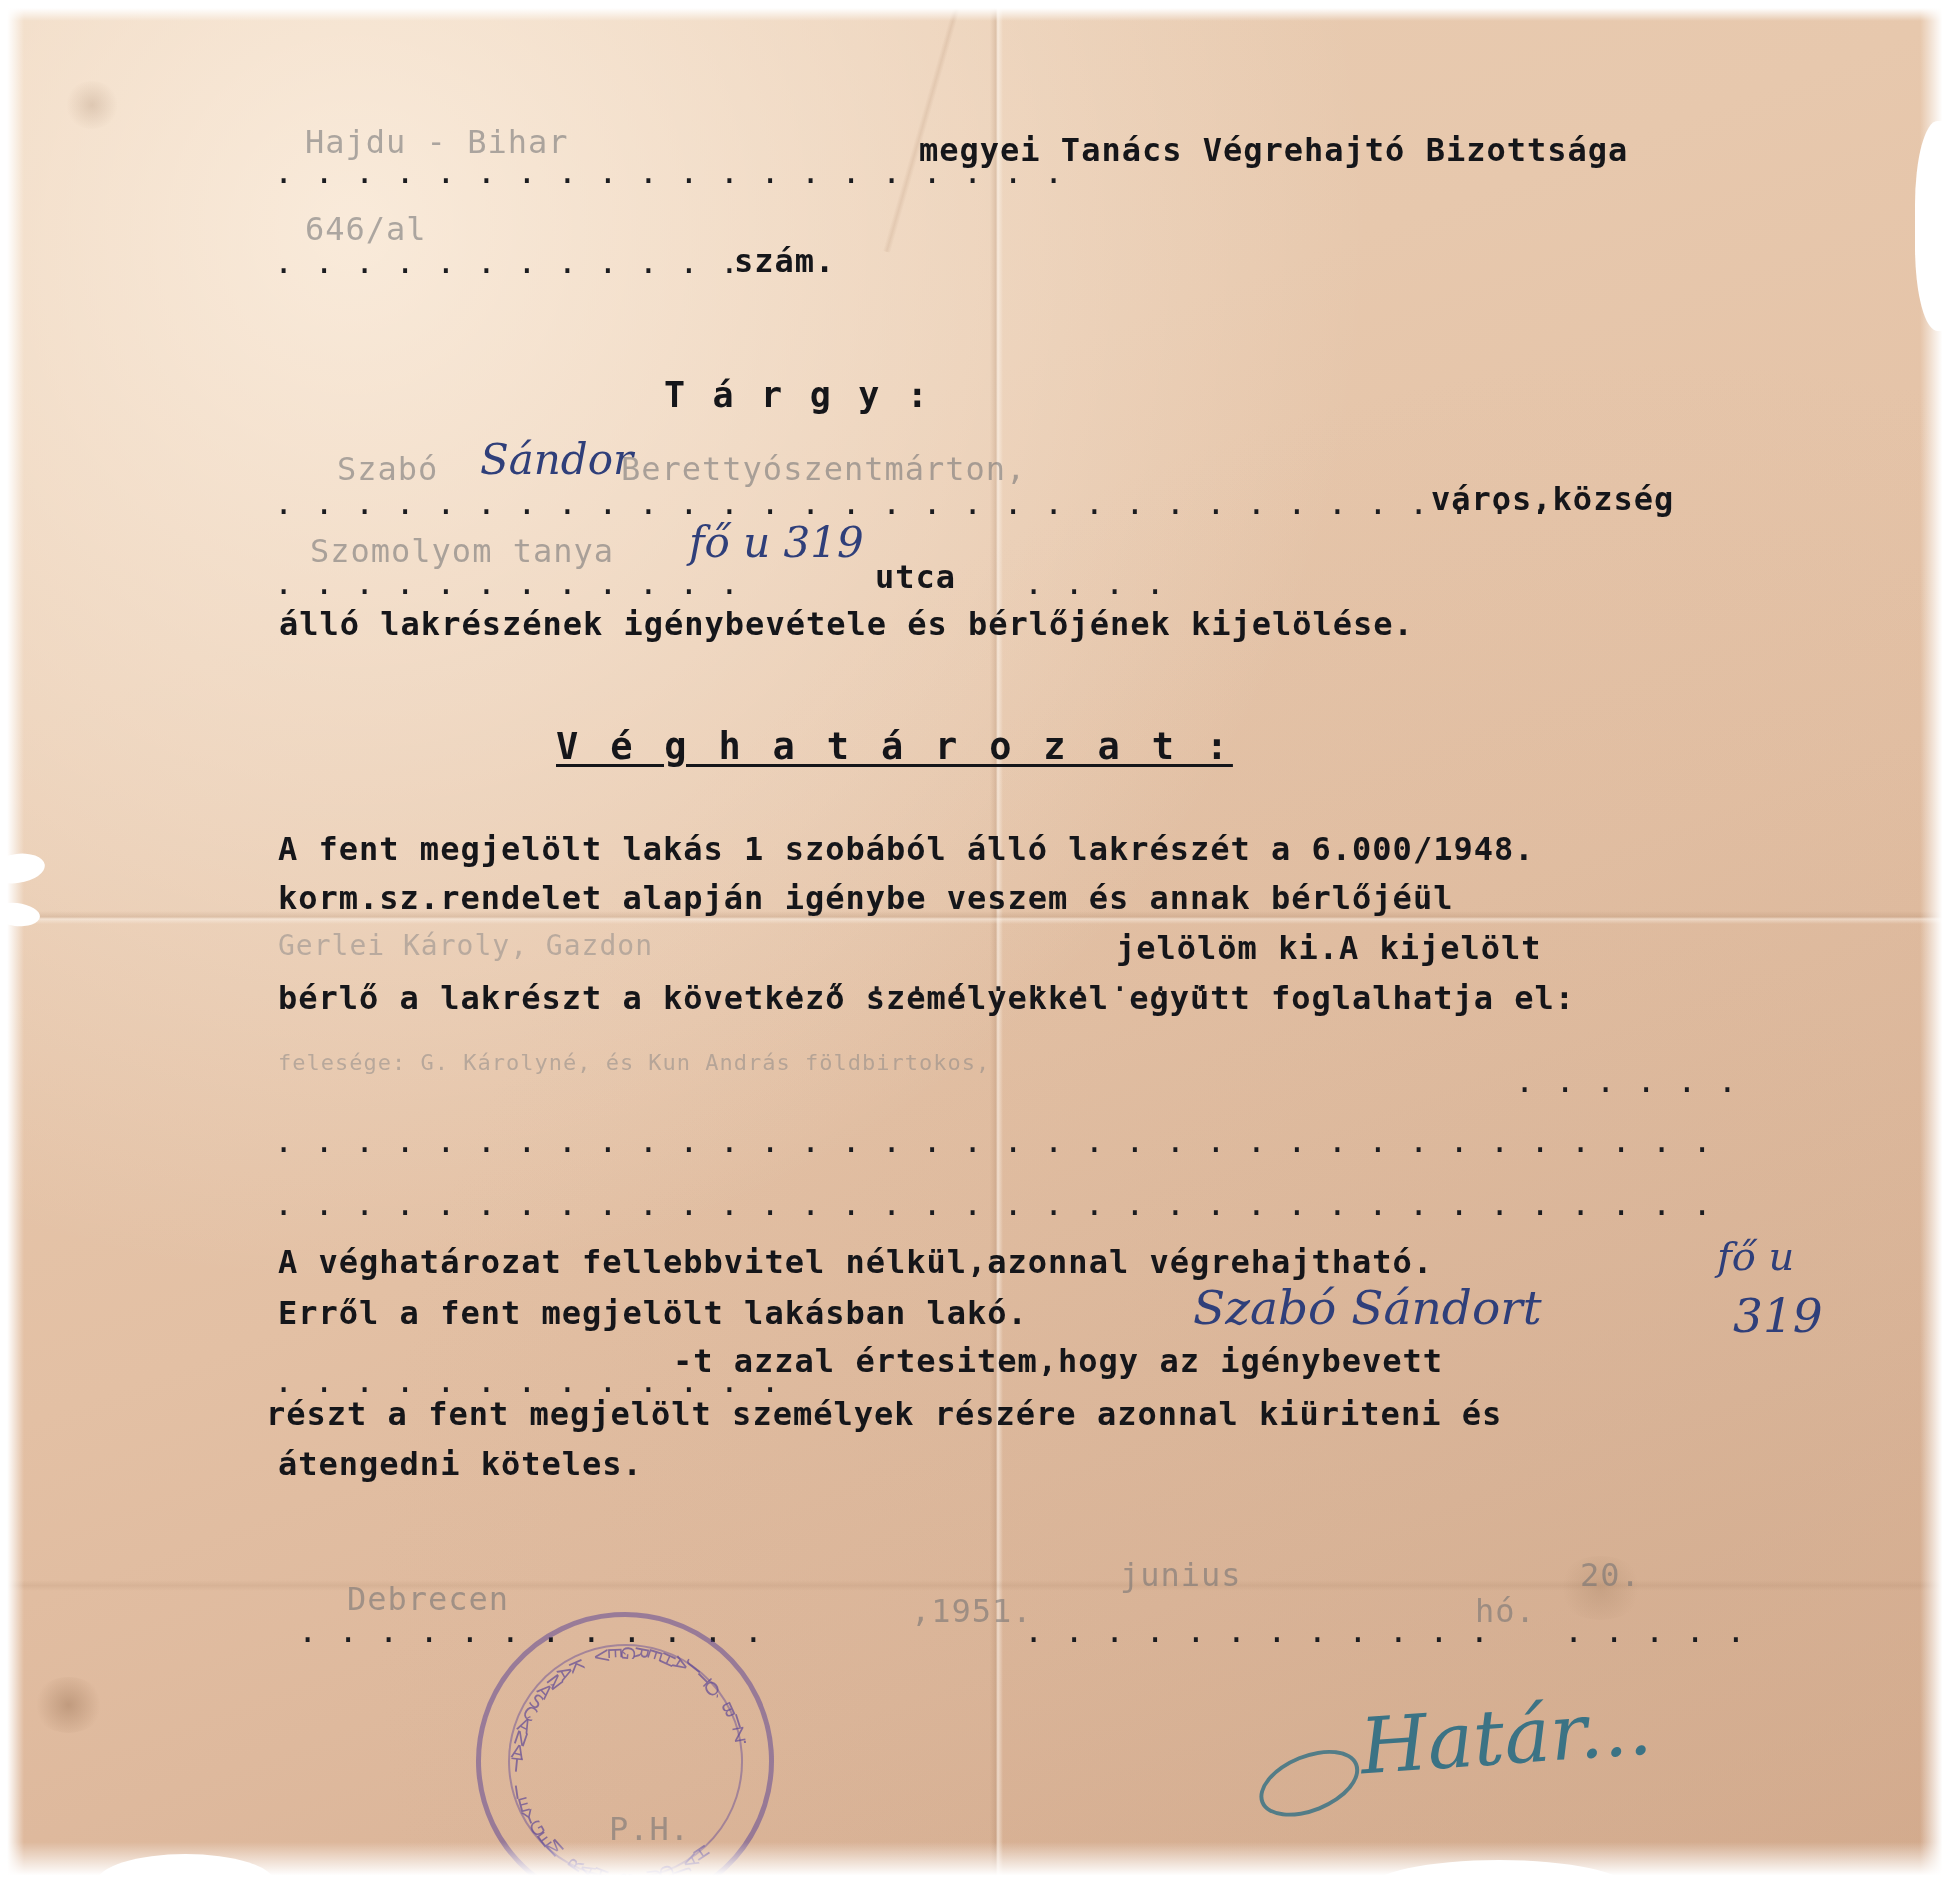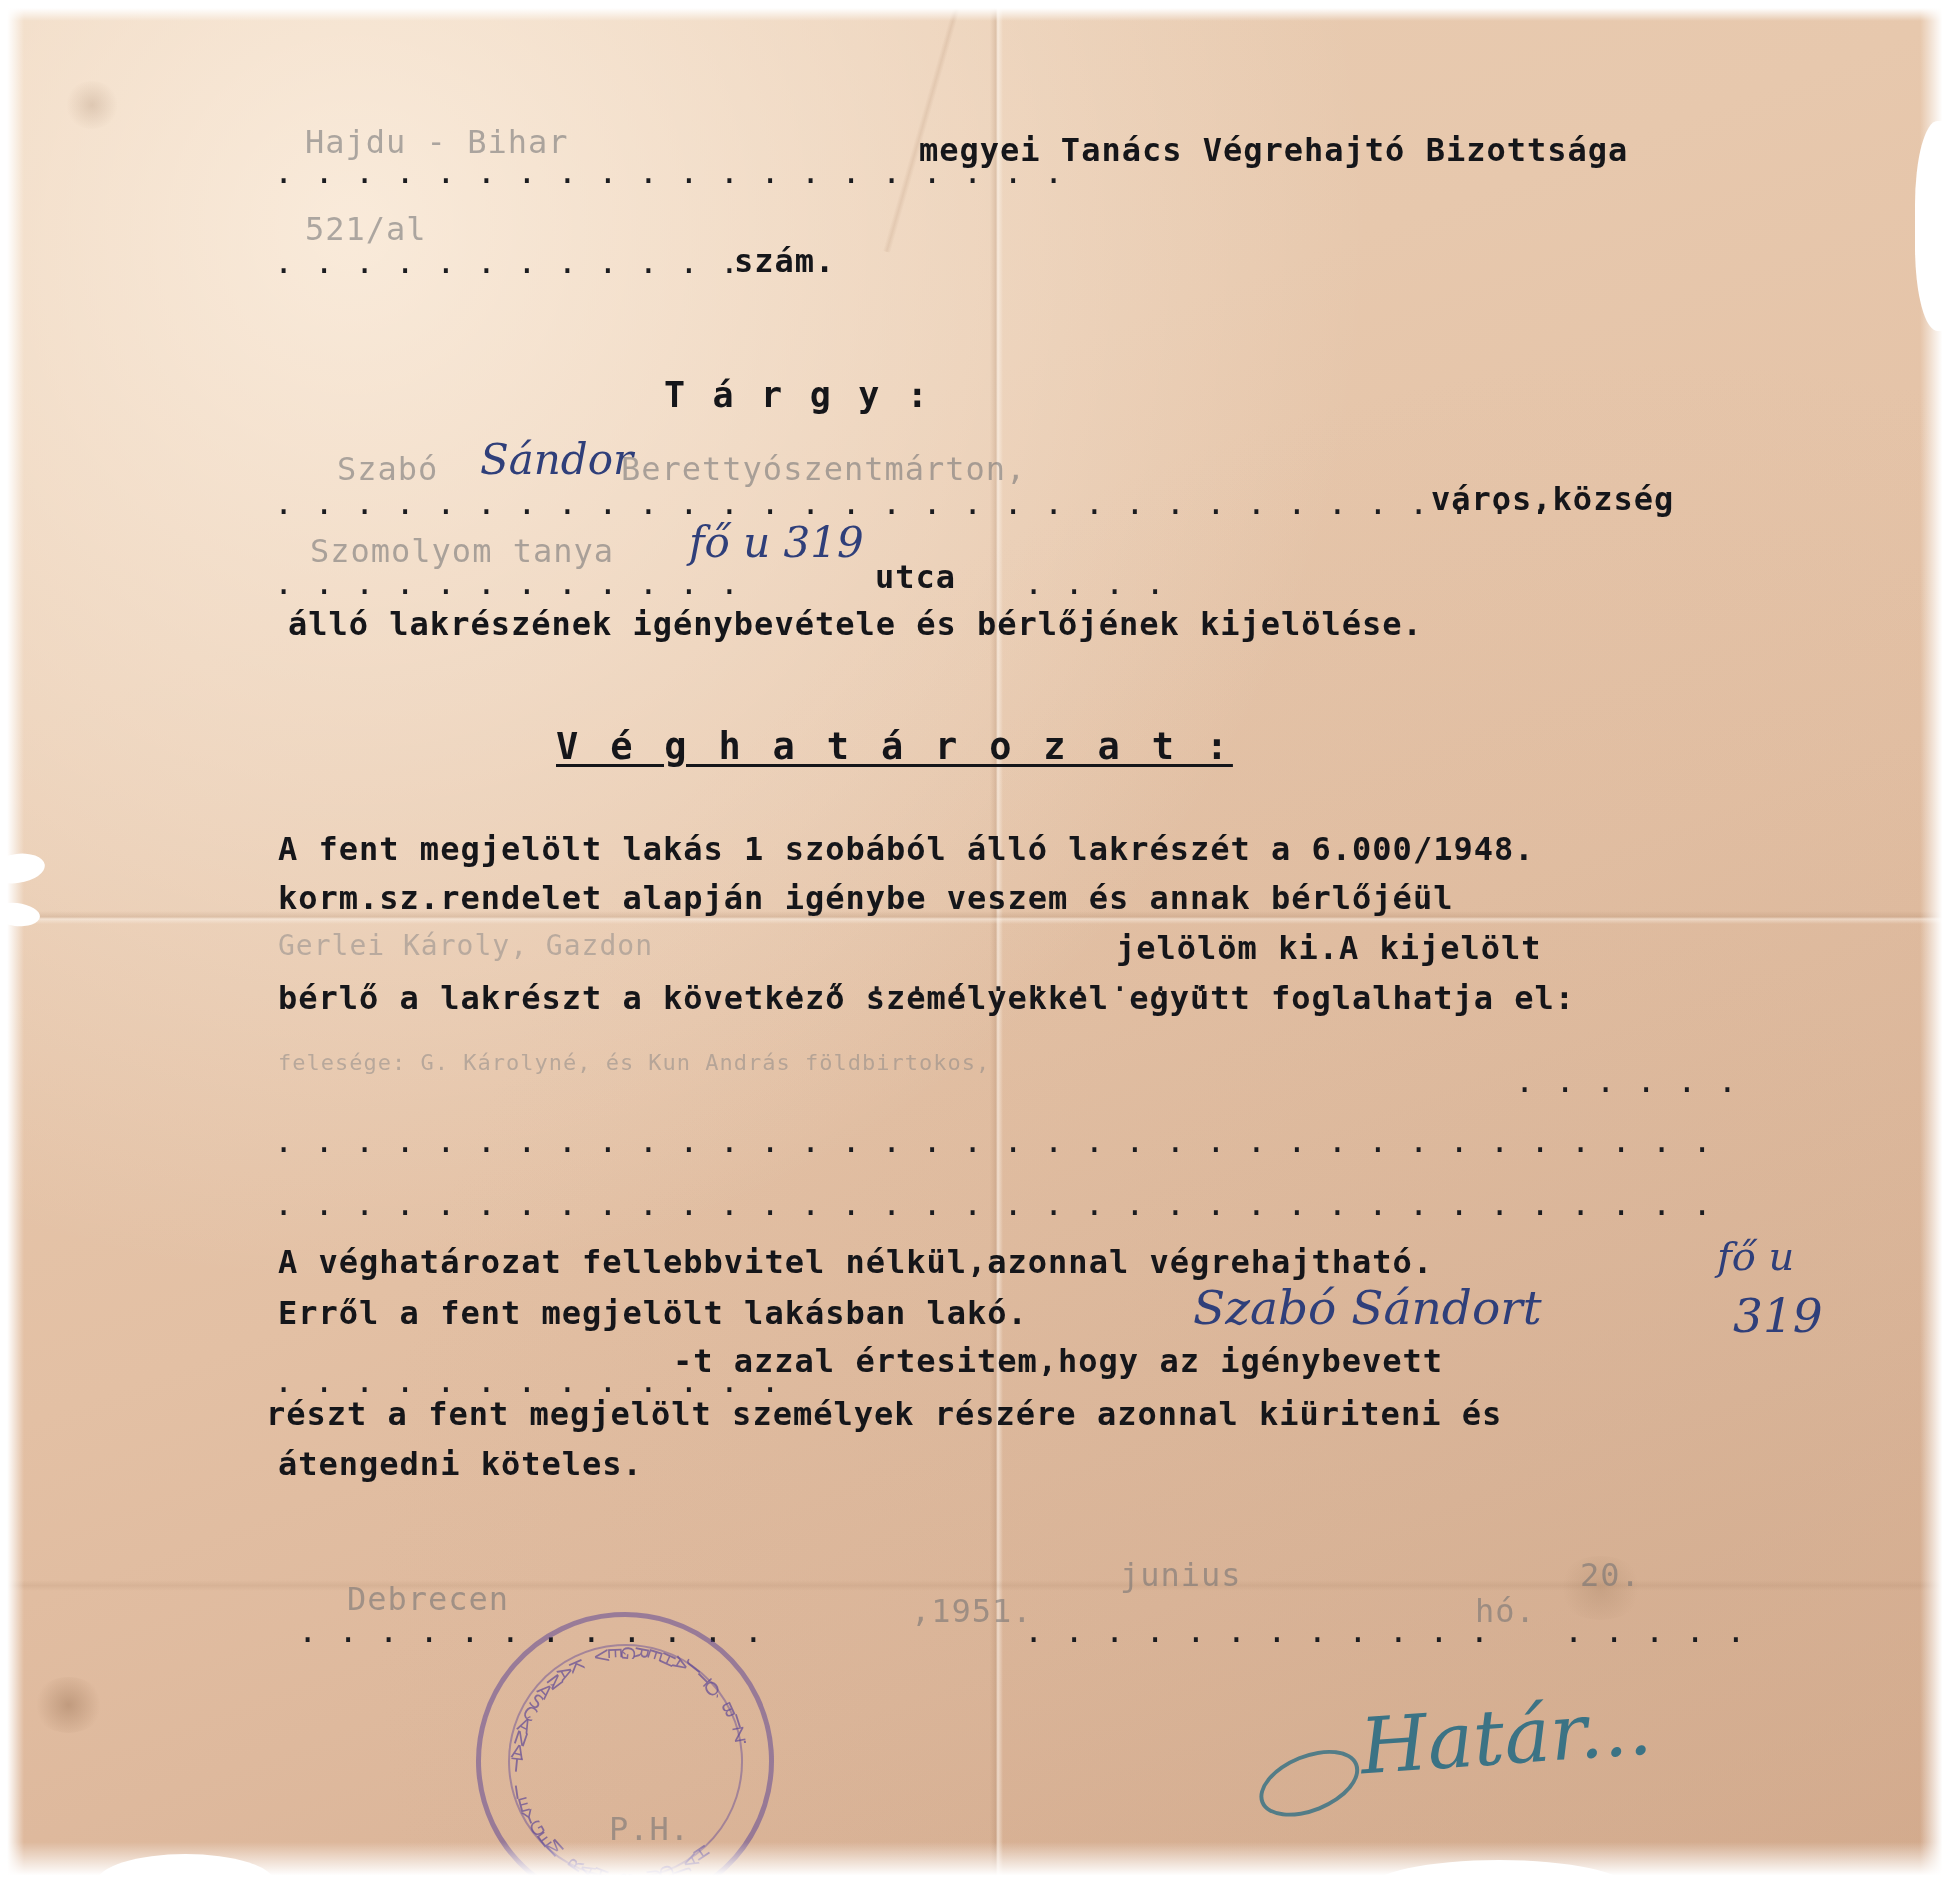--- a/index.html
+++ b/index.html
@@ -189,39 +189,39 @@
   <div class="crease" id="crease-diag"></div>
 
   <div class="stain" id="stain-1"></div>
   <div class="stain" id="stain-2"></div>
   <div class="stain" id="stain-3"></div>
 
   <div class="tw faded" style="left:305px; top:123px; font-size:32px;">Hajdu - Bihar</div>
   <div class="dots" style="left:274px; top:153px; font-size:32px;">. . . . . . . . . . . . . . . . . . . .</div>
   <div class="tw bold" style="left:919px; top:131px; font-size:32px;">megyei Tanács Végrehajtó Bizottsága</div>
 
-  <div class="tw faded" style="left:305px; top:210px; font-size:32px;">521/al</div>
+  <div class="tw faded" style="left:305px; top:210px; font-size:32px;">646/al</div>
   <div class="dots" style="left:274px; top:243px; font-size:32px;">. . . . . . . . . . . .</div>
   <div class="tw bold" style="left:734px; top:242px; font-size:32px;">szám.</div>
 
   <div class="tw bold" style="left:664px; top:375px; font-size:35px; letter-spacing:3.2px;">T á r g y :</div>
 
   <div class="tw faded" style="left:337px; top:450px; font-size:32px;">Szabó</div>
   <div class="hand" style="left:480px; top:435px; font-size:42px;">Sándor</div>
   <div class="tw faded" style="left:621px; top:450px; font-size:32px;">Berettyószentmárton,</div>
   <div class="dots" style="left:274px; top:484px; font-size:32px;">. . . . . . . . . . . . . . . . . . . . . . . . . . . . . . . .</div>
   <div class="tw bold" style="left:1431px; top:480px; font-size:32px;">város,község</div>
 
   <div class="tw faded" style="left:310px; top:532px; font-size:32px;">Szomolyom tanya</div>
   <div class="hand" style="left:689px; top:518px; font-size:42px;">fő u 319</div>
   <div class="dots" style="left:274px; top:564px; font-size:32px;">. . . . . . . . . . . .</div>
   <div class="tw bold" style="left:875px; top:558px; font-size:32px;">utca</div>
   <div class="dots" style="left:1024px; top:564px; font-size:32px;">. . . .</div>
 
-  <div class="tw bold" style="left:288px; top:605px; font-size:32px;">álló lakrészének igénybevétele és bérlőjének kijelölése.</div>
+  <div class="tw bold" style="left:279px; top:605px; font-size:32px;">álló lakrészének igénybevétele és bérlőjének kijelölése.</div>
 
   <div class="tw bold u" style="left:556px; top:725px; font-size:37px; letter-spacing:4.8px;">V é g h a t á r o z a t :</div>
 
   <div class="tw bold" style="left:278px; top:830px; font-size:32px;">A fent megjelölt lakás 1 szobából álló lakrészét a 6.000/1948.</div>
   <div class="tw bold" style="left:278px; top:879px; font-size:32px;">korm.sz.rendelet alapján igénybe veszem és annak bérlőjéül</div>
 
   <div class="tw faded2" style="left:278px; top:929px; font-size:28px;">Gerlei Károly, Gazdon</div>
   <div class="dots" style="left:786px; top:961px; font-size:32px;">. . . . . . . . . . .</div>
   <div class="tw bold" style="left:1116px; top:929px; font-size:32px;">jelölöm ki.A kijelölt</div>
 

